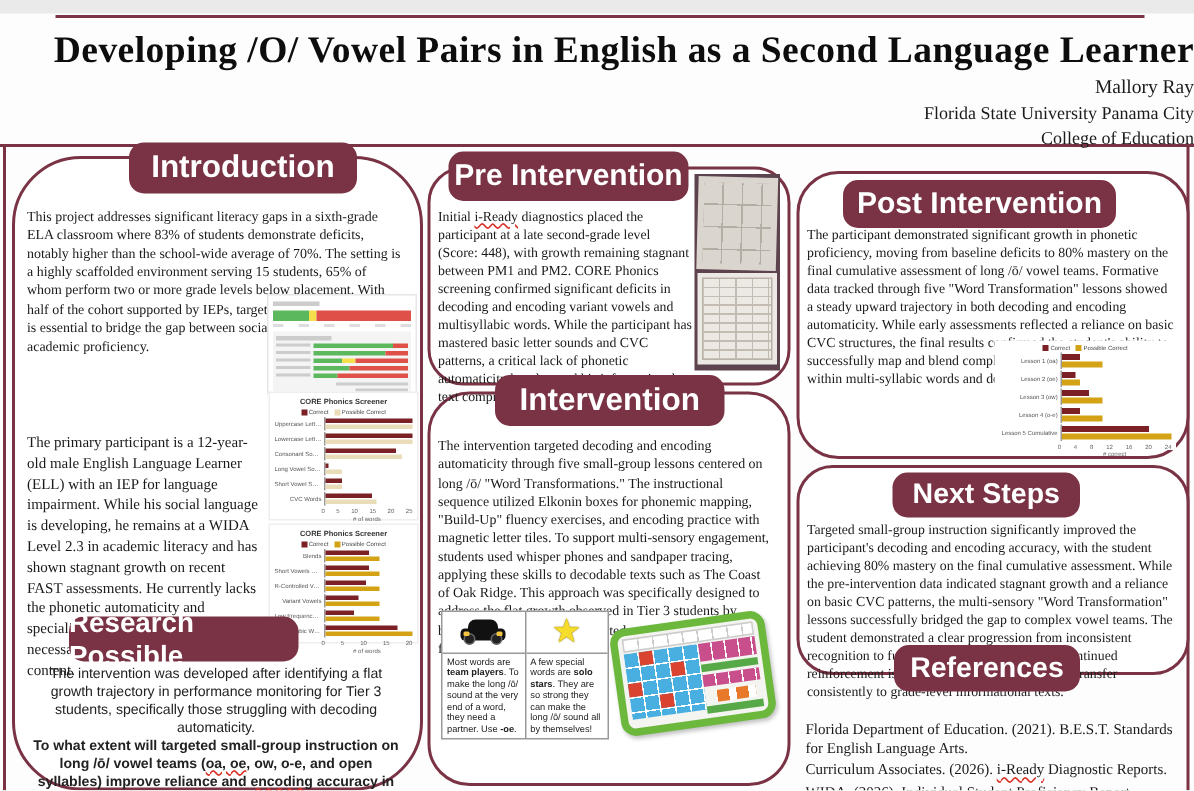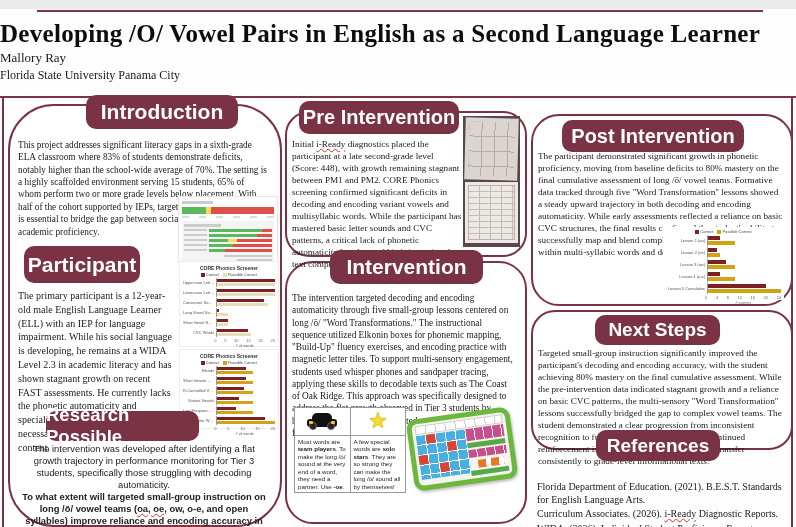--- a/index.html
+++ b/index.html
@@ -6,21 +6,21 @@
   .page{position:relative;width:796px;height:527px;background:#fdfdfd;overflow:hidden;
         font-family:"Liberation Serif",serif;color:#1a1a1a;}
   .top-strip{position:absolute;left:0;top:0;width:796px;height:9px;background:#eaeaea;}
   .rule{position:absolute;background:#7a3345;height:2px;}
   .rule-top{left:37px;top:10px;width:726px;}
   .rule-mid{left:0;top:96px;width:796px;}
   .vline{position:absolute;width:2px;background:#7a3345;top:97px;bottom:0;}
   .vline-left{left:2px;}
   .vline-right{left:791px;}
 
-  header{position:absolute;left:0;top:14px;width:796px;text-align:left;}
+  header{position:absolute;left:0;top:14px;width:796px;text-align:right;}
   h1{margin:6px 0 2px;font-size:25px;font-weight:bold;color:#0d0d0d;letter-spacing:.3px;}
   .author{font-size:13px;margin-top:1px;}
   .affil{font-size:12px;margin-top:2px;}
 
   .box{position:absolute;border:2.5px solid #7a3345;border-radius:28px;background:#fff;}
   .left-box{left:8px;top:104px;width:270px;height:419px;border-radius:46px;}
   .pre-box{left:285px;top:111px;width:238px;height:142px;border-radius:24px;}
   .int-box{left:285px;top:261px;width:238px;height:259px;}
   .post-box{left:531px;top:114px;width:258px;height:188px;}
   .next-box{left:531px;top:310px;width:258px;height:136px;border-radius:24px;}
@@ -146,20 +146,21 @@
   <div class="top-strip"></div>
   <div class="rule rule-top"></div>
   <div class="rule rule-mid"></div>
   <div class="vline vline-left"></div>
   <div class="vline vline-right"></div>
 
   <header>
     <h1>Developing /O/ Vowel Pairs in English as a Second Language Learner</h1>
     <div class="author">Mallory Ray</div>
     <div class="affil">Florida State University Panama City</div>
+    <div class="affil">College of Education</div>
   </header>
 
   <section class="box left-box"></section>
   <div class="pill pill-intro">Introduction</div>
   <p class="para intro-para">This project addresses significant literacy gaps in a sixth-grade ELA classroom where 83% of students demonstrate deficits, notably higher than the school-wide average of 70%. The setting is a highly scaffolded environment serving 15 students, 65% of whom perform two or more grade levels below placement. With half of the cohort supported by IEPs, targeted phonics intervention is essential to bridge the gap between social language and academic proficiency.</p>
   <div class="minirep">
       <div class="sr-head"></div>
       <div class="sr-bar">
         <span style="flex:26;background:#5cb85c"></span>
         <span style="flex:6;background:#f4e04d"></span>
@@ -209,21 +210,20 @@
           <div class="sr-rbar">
             <span style="flex:26;background:#5cb85c"></span>
             <span style="flex:74;background:#df5148"></span>
           </div>
         </div>
         <div class="sr-note"></div>
         <div class="sr-note short"></div>
       </div>
     </div>
 
-  <div class="pill pill-participant">Participant</div>
   <p class="para participant-para">The primary participant is a 12-year-old male English Language Learner (ELL) with an IEP for language impairment. While his social language is developing, he remains at a WIDA Level 2.3 in academic literacy and has shown stagnant growth on recent FAST assessments. He currently lacks the phonetic automaticity and specialized academic vocabulary necessary to access grade-level ELA content.</p>
   <div class="hchart chart1">
       <div class="ct">CORE Phonics Screener</div>
       <div class="cl">
         <span class="cli"><span class="sw" style="background:#7b2125"></span>Correct</span>
         <span class="cli"><span class="sw" style="background:#e9dcb8"></span>Possible Correct</span>
       </div>
       <div class="cb">
         <div class="crow">
           <div class="clab">Uppercase Letter Names</div>

